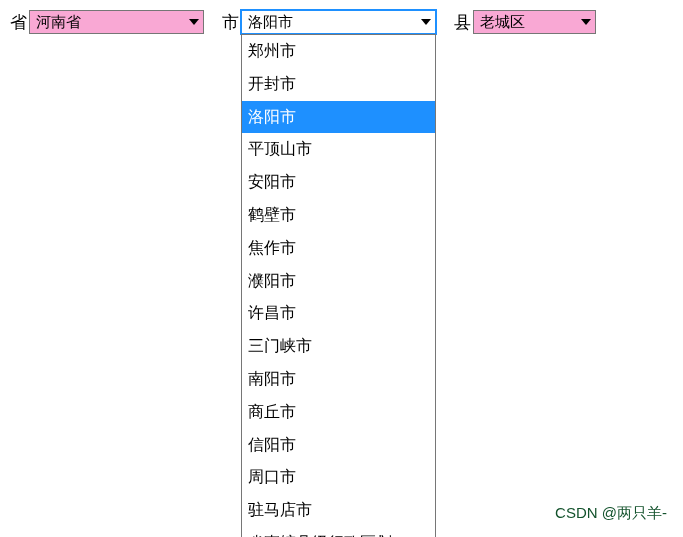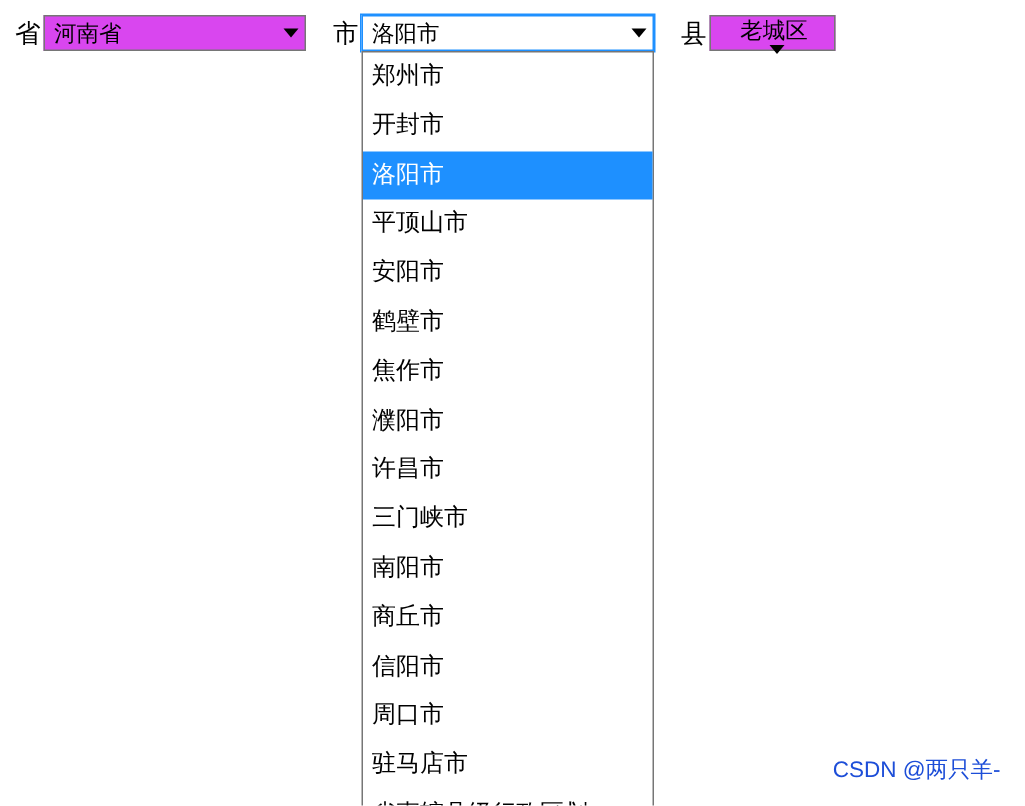--- a/index.html
+++ b/index.html
@@ -28,38 +28,37 @@
     }
     .select-wrap {
       position: relative;
       display: inline-block;
     }
     .select-box {
       display: flex;
       align-items: center;
       justify-content: space-between;
       border: 1px solid #767676;
-      background: #d946ef;
+      background: #f9a8d4;
       height: 24px;
       padding: 0 4px 0 6px;
       font-size: 15px;
       cursor: pointer;
     }
     .select-box.province {
       width: 175px;
     }
     .select-box.city {
       width: 195px;
       background: #fff;
       border: 1px solid #1e90ff;
       outline: 1px solid #1e90ff;
     }
     .select-box.county {
-      width: 84px;
-      flex-direction: column;
+      width: 123px;
     }
     .select-value {
       color: #000;
     }
     .caret {
       width: 0;
       height: 0;
       border-left: 5px solid transparent;
       border-right: 5px solid transparent;
       border-top: 6px solid #000;
@@ -89,21 +88,21 @@
       display: flex;
       align-items: center;
     }
     .group + .group {
       margin-left: 14px;
     }
     .watermark {
       position: absolute;
       bottom: 14px;
       right: 16px;
-      color: #1d4ed8;
+      color: #14532d;
       font-size: 15px;
       pointer-events: none;
     }
   </style>
 </head>
 <body>
 
 <div class="form-row">
   <div class="group">
     <span class="label">省</span>

